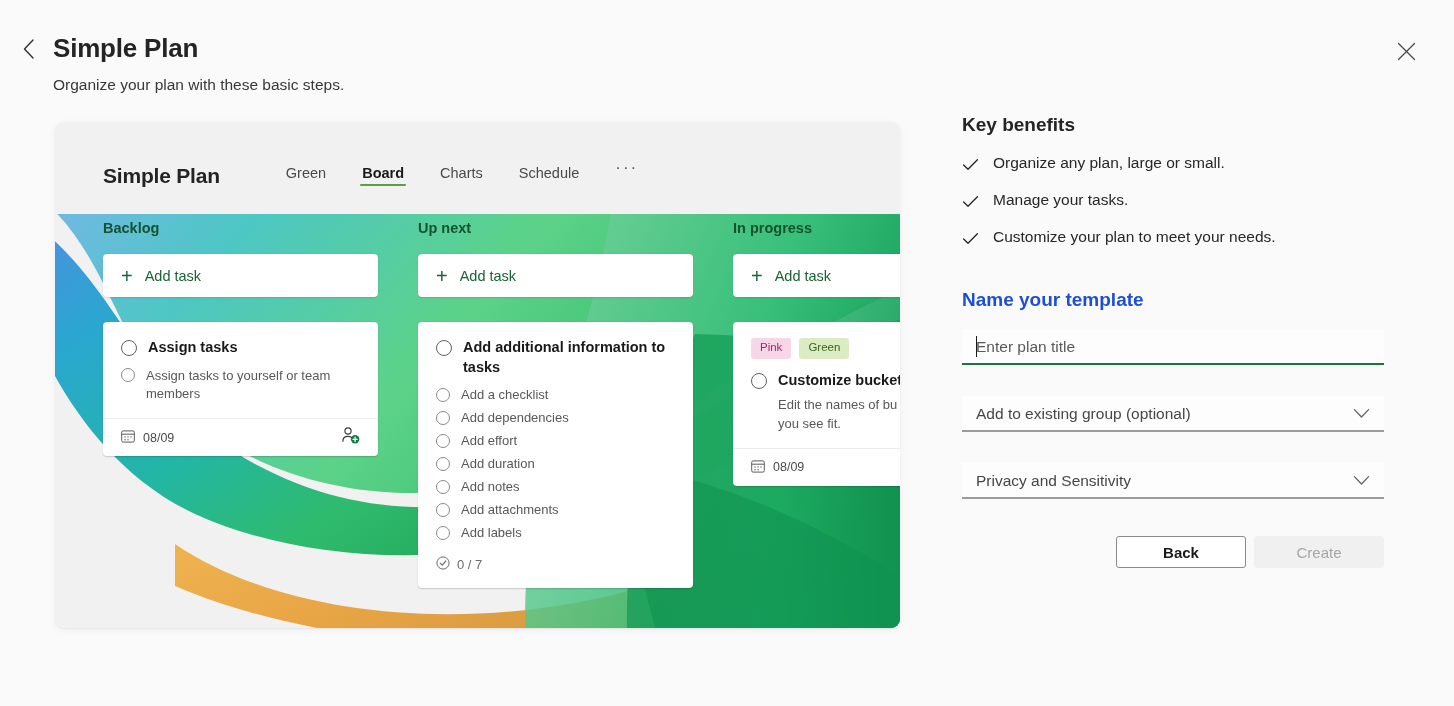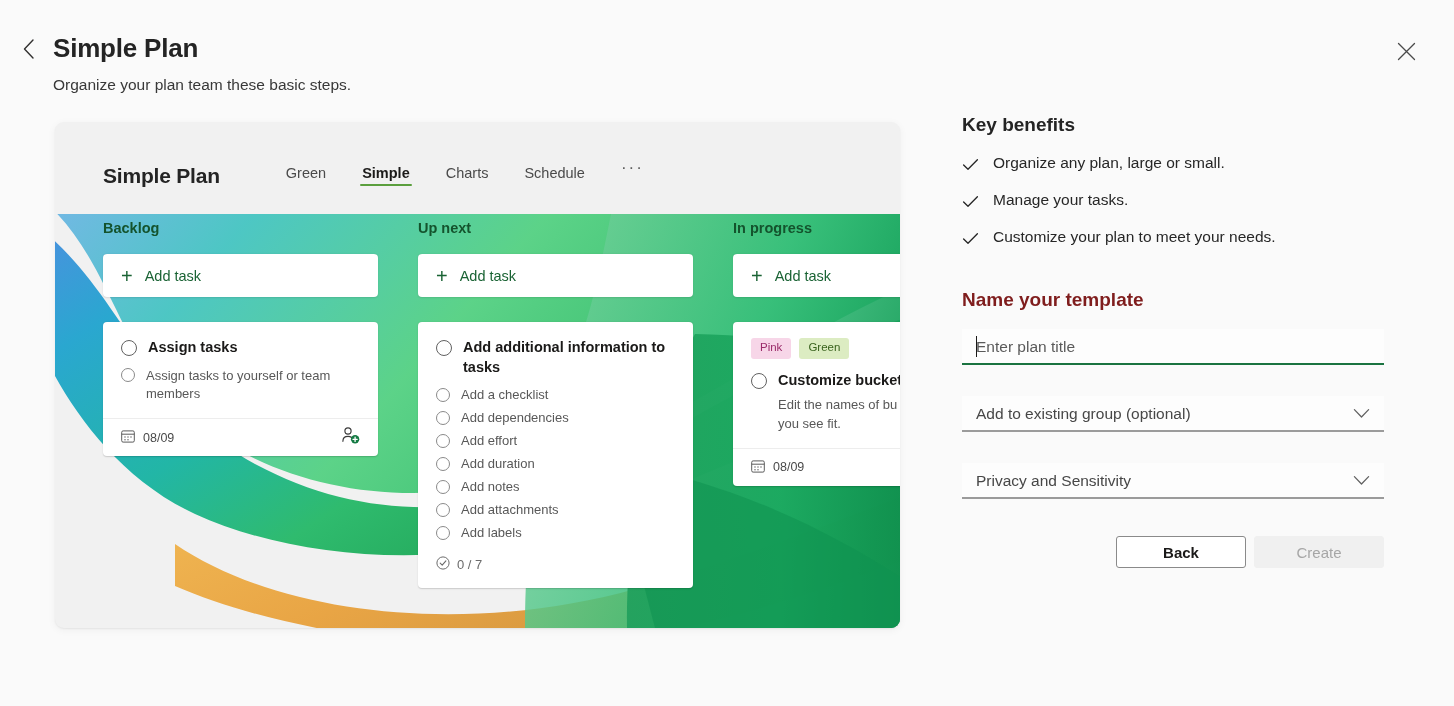--- a/index.html
+++ b/index.html
@@ -123,21 +123,21 @@
     padding:0 18px; 
   }
   .date { display:flex; align-items:center; gap:8px; font-size:12.5px; color:#4a4a4a; }
 
   
   .right-panel { position:absolute; left:962px; top:114px; width:422px; }
   .rp-h { font-size:19px; font-weight:600; color:#242424; margin:0 0 16px 0; }
   .benefit { display:flex; align-items:flex-start; gap:14px; margin-bottom:12px; }
   .benefit .txt { font-size:15.5px; color:#272727; line-height:1.45; }
 
-  .rp-h2 { font-size:19px; font-weight:600; color:#7f1d1d; margin:38px 0 18px 0; }
+  .rp-h2 { font-size:19px; font-weight:600; color:#1d4ed8; margin:38px 0 18px 0; }
 
   .field {
     position:relative; height:36px; margin-bottom:31px;
     background:#fdfdfd;
     display:flex; align-items:center;
   }
   .field::after {
     content:""; position:absolute; left:0; right:0; bottom:0; height:2px; background:#9b9b9b;
   }
   .field.focused::after { background:#1a7340; }
@@ -160,21 +160,21 @@
 <body>
 
 <div class="back-chevron">
   <span>
     <svg width="16" height="22" viewBox="0 0 16 22" fill="none">
       <path d="M12 2 L3.5 11 L12 20" stroke="#323130" stroke-width="1.4" stroke-linecap="round" stroke-linejoin="round"></path>
     </svg>
   </span>
 </div>
 <div class="page-title">Simple Plan</div>
-<div class="page-subtitle">Organize your plan team these basic steps.</div>
+<div class="page-subtitle">Organize your plan with these basic steps.</div>
 <div class="close-btn">
   <span>
     <svg width="19" height="19" viewBox="0 0 19 19" fill="none">
       <path d="M1.5 1.5 L17.5 17.5 M17.5 1.5 L1.5 17.5" stroke="#4a4a4a" stroke-width="1.3" stroke-linecap="round"></path>
     </svg>
   </span>
 </div>
 
 <div class="preview-card">
 
@@ -223,21 +223,21 @@
       <path d="M560,250 C610,255 700,280 790,330 C830,352 860,372 880,388 L880,414 L600,414 C586,360 570,300 560,250 Z" fill="#0f9150" opacity="0.55"></path>
     </svg>
   </div>
 
   <div class="preview-inner">
 
     <div class="pv-head">
       <div class="pv-plan-name">Simple Plan</div>
       <div class="pv-tabs">
         <div class="pv-tab">Green</div>
-        <div class="pv-tab active">Simple</div>
+        <div class="pv-tab active">Board</div>
         <div class="pv-tab">Charts</div>
         <div class="pv-tab">Schedule</div>
         <div class="pv-tab more">···</div>
       </div>
     </div>
 
     <div class="pv-columns">
 
       <div class="pv-col">
         <div class="pv-col-title">Backlog</div>

